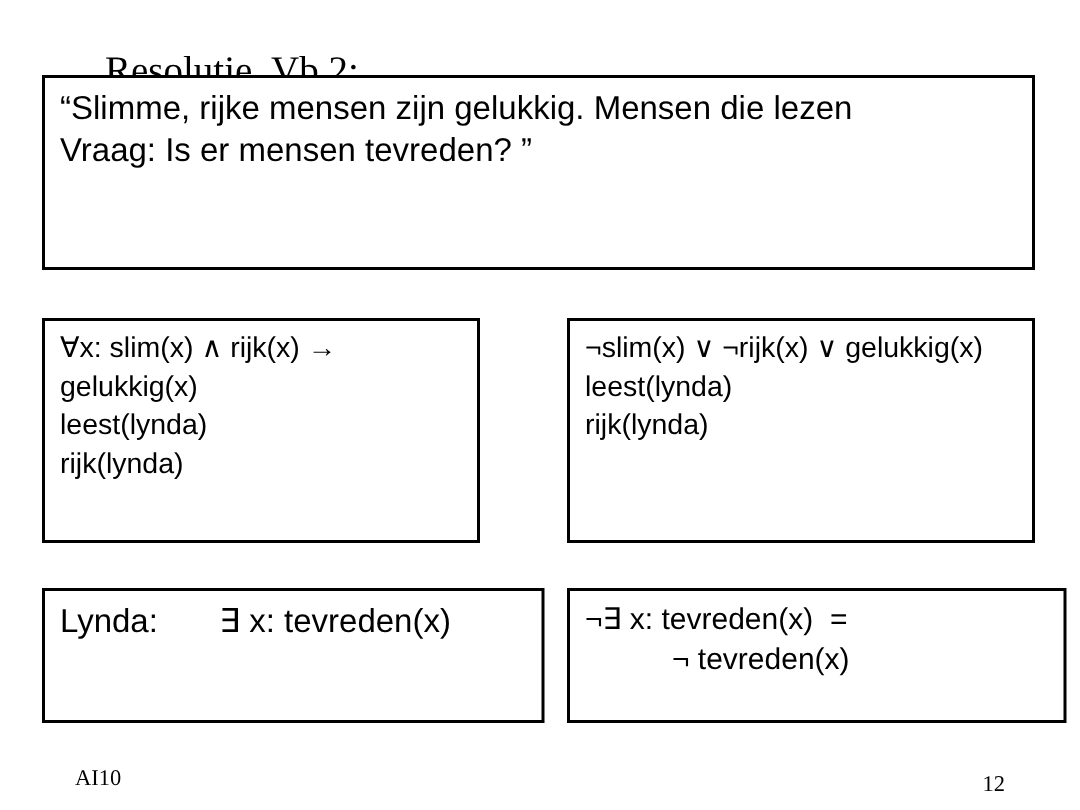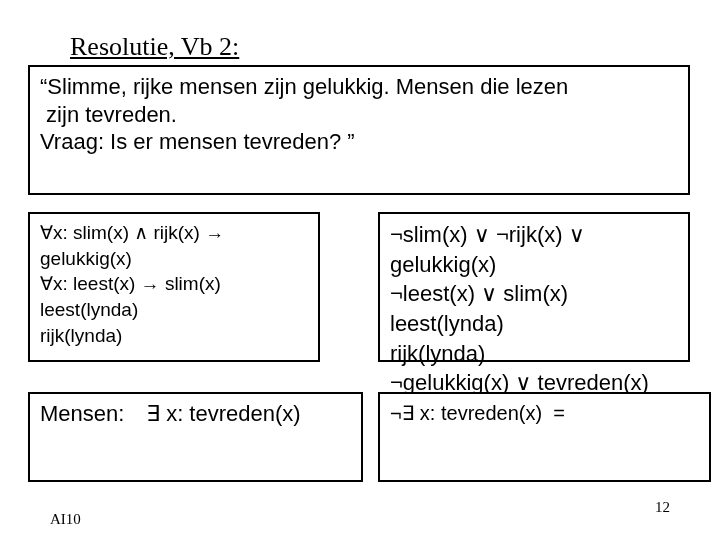--- a/index.html
+++ b/index.html
@@ -27,36 +27,35 @@
     background: #fff;
     padding: 6px 10px;
   }
   .intro {
     left: 28px;
     top: 50px;
     width: 662px;
     height: 130px;
     font-size: 22px;
     line-height: 1.25;
-    margin-top: 15px;
   }
   .leftbox1 {
     left: 28px;
     top: 212px;
     width: 292px;
     height: 150px;
     font-size: 19px;
     line-height: 1.35;
   }
   .rightbox1 {
     left: 378px;
     top: 212px;
     width: 312px;
     height: 150px;
-    font-size: 22px;
+    font-size: 19px;
     line-height: 1.35;
   }
   .leftbox2 {
     left: 28px;
     top: 392px;
     width: 335px;
     height: 90px;
     font-size: 22px;
     line-height: 1.3;
   }
@@ -75,55 +74,52 @@
   .footer-left {
     position: absolute;
     left: 50px;
     bottom: 12px;
     font-size: 15px;
     font-family: "Times New Roman", Times, serif;
   }
   .footer-right {
     position: absolute;
     right: 50px;
-    bottom: 24px;
+    bottom: 8px;
     font-size: 15px;
     font-family: "Times New Roman", Times, serif;
   }
   .indent { padding-left: 58px; display:block;}
 </style>
 </head>
 <body>
 
 <div class="title">Resolutie, Vb 2:</div>
 
 <div class="box intro">
   <div>“Slimme, rijke mensen zijn gelukkig. Mensen die lezen</div>
-  <div>&nbsp;zijn tevreden.</div>
   <div>Vraag: Is er mensen tevreden? ”</div>
 </div>
 
 <div class="box leftbox1">
   <div>∀x: slim(x) ∧ rijk(x) → gelukkig(x)</div>
-  <div>∀x: leest(x) → slim(x)</div>
   <div>leest(lynda)</div>
   <div>rijk(lynda)</div>
 </div>
 
 <div class="box rightbox1">
   <div>¬slim(x) ∨ ¬rijk(x) ∨ gelukkig(x)</div>
-  <div>¬leest(x) ∨ slim(x)</div>
   <div>leest(lynda)</div>
   <div>rijk(lynda)</div>
-  <div>¬gelukkig(x) ∨ tevreden(x)</div>
 </div>
 
 <div class="box leftbox2">
-  <span class="vraag-label">Mensen:</span>
+  <span class="vraag-label">Lynda:</span>
   <span>∃ x: tevreden(x)</span>
 </div>
 
 <div class="box rightbox2">
   <div>¬∃ x: tevreden(x)&nbsp; =</div>
+  <span class="indent">¬ tevreden(x)</span>
 </div>
 
 <div class="footer-left">AI10</div>
 <div class="footer-right">12</div>
 
 </body></html>

